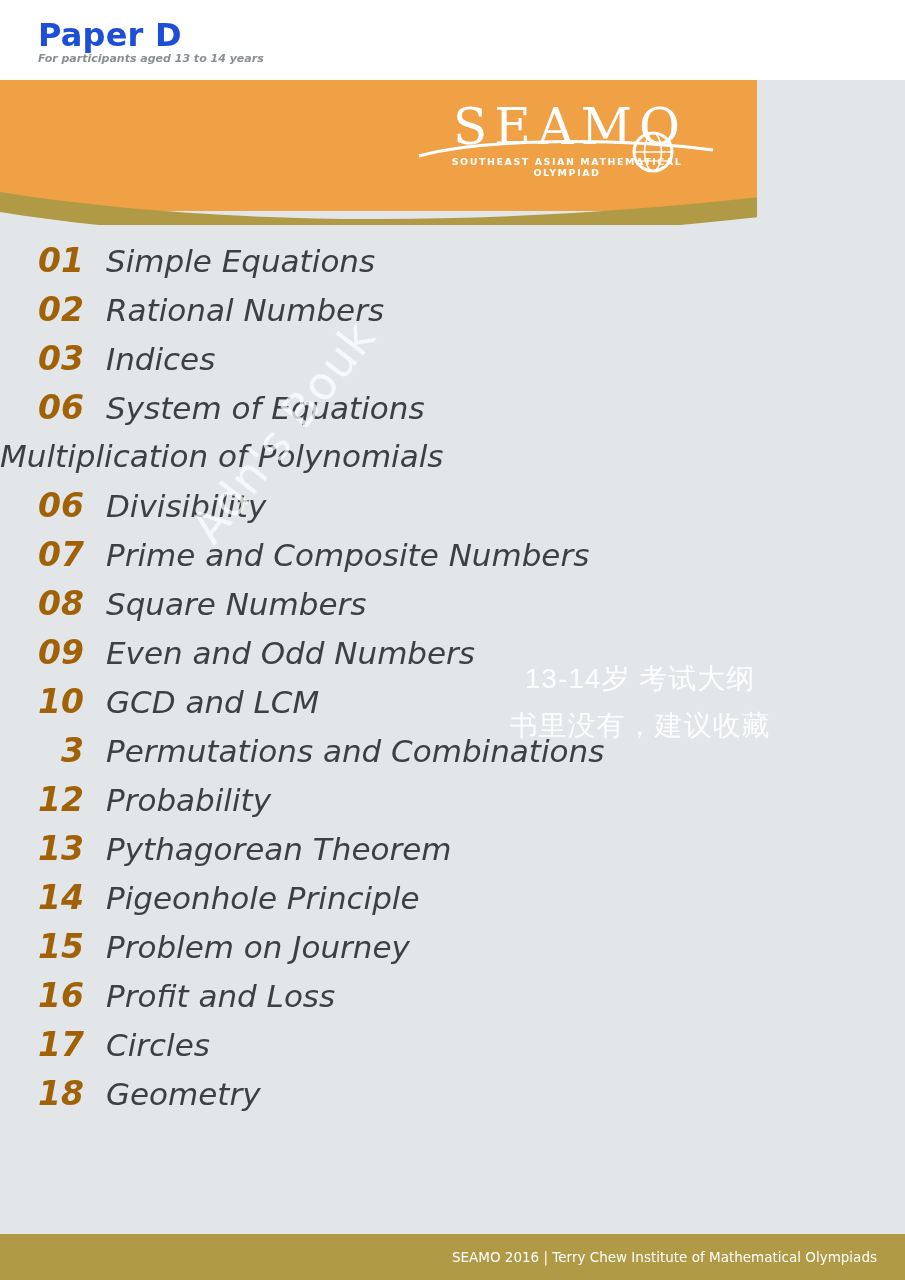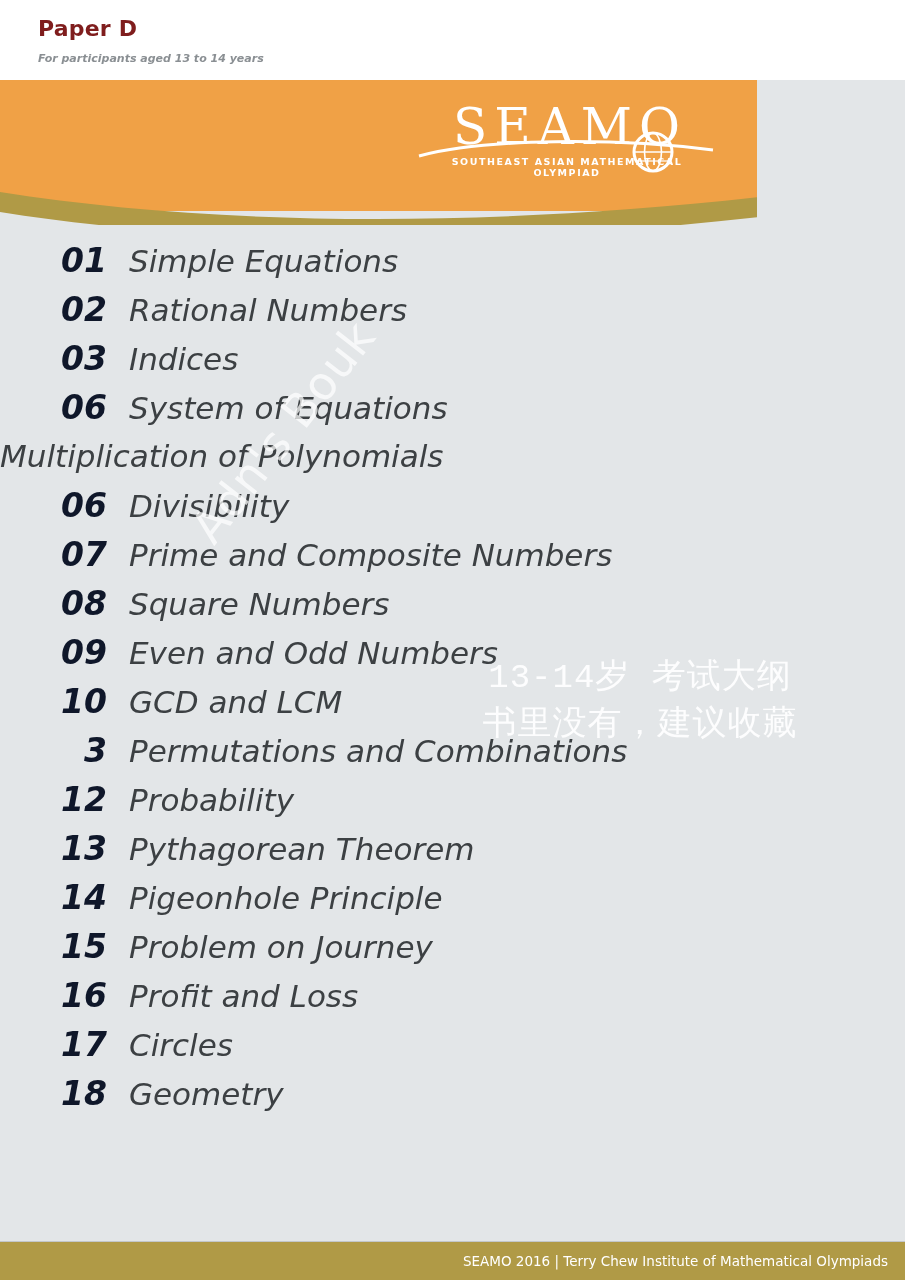--- a/index.html
+++ b/index.html
@@ -29,22 +29,22 @@
     width: 905px;
     height: 80px;
     background: #ffffff;
   }
   .paper-title {
     position: absolute;
     left: 38px;
     top: 16px;
     font-family: "DejaVu Sans", sans-serif;
     font-weight: bold;
-    font-size: 22px;
-    color: #7f1d1d;
+    font-size: 32px;
+    color: #1d4ed8;
     letter-spacing: 0.2px;
   }
   .paper-subtitle {
     position: absolute;
     left: 38px;
     top: 52px;
     font-family: "DejaVu Sans", sans-serif;
     font-style: italic;
     font-weight: bold;
     font-size: 11px;
@@ -117,23 +117,22 @@
     height: 49px;
   }
   .num {
     width: 84px;
     text-align: right;
     padding-right: 22px;
     font-family: "DejaVu Sans", sans-serif;
     font-style: italic;
     font-weight: bold;
     font-size: 33px;
-    color: #0f172a;
+    color: #a16207;
     line-height: 49px;
-    margin-left: 23px;
   }
   .topic {
     font-family: "DejaVu Sans", sans-serif;
     font-style: italic;
     font-size: 31px;
     color: #3c4043;
     line-height: 49px;
     white-space: nowrap;
   }
 
@@ -154,50 +153,50 @@
   .watermark-cn {
     position: absolute;
     left: 430px;
     top: 655px;
     width: 420px;
     text-align: center;
     pointer-events: none;
     user-select: none;
   }
   .watermark-cn div {
-    font-family: Liberation Mono, monospace;
-    font-size: 34px;
+    font-family: Liberation Sans, sans-serif;
+    font-size: 28px;
     color: rgba(255,255,255,0.92);
     line-height: 47px;
     letter-spacing: 1px;
   }
 
   
   .bottom-line {
     position: absolute;
     left: 0;
     bottom: 38px;
     width: 905px;
     height: 1px;
     background: #c3c7ca;
   }
   .footer-bar {
     position: absolute;
     left: 0;
     bottom: 0;
     width: 905px;
-    height: 38px;
+    height: 46px;
     background: #b09a46;
     color: #ffffff;
     font-family: "DejaVu Sans", sans-serif;
     font-size: 13.5px;
     display: flex;
     align-items: center;
     justify-content: flex-end;
-    padding-right: 17px;
+    padding-right: 28px;
     box-sizing: border-box;
   }
 </style>
 </head>
 <body>
 
 <div class="page">
 
   <div class="top-header">
     <div class="paper-title">Paper D</div>

